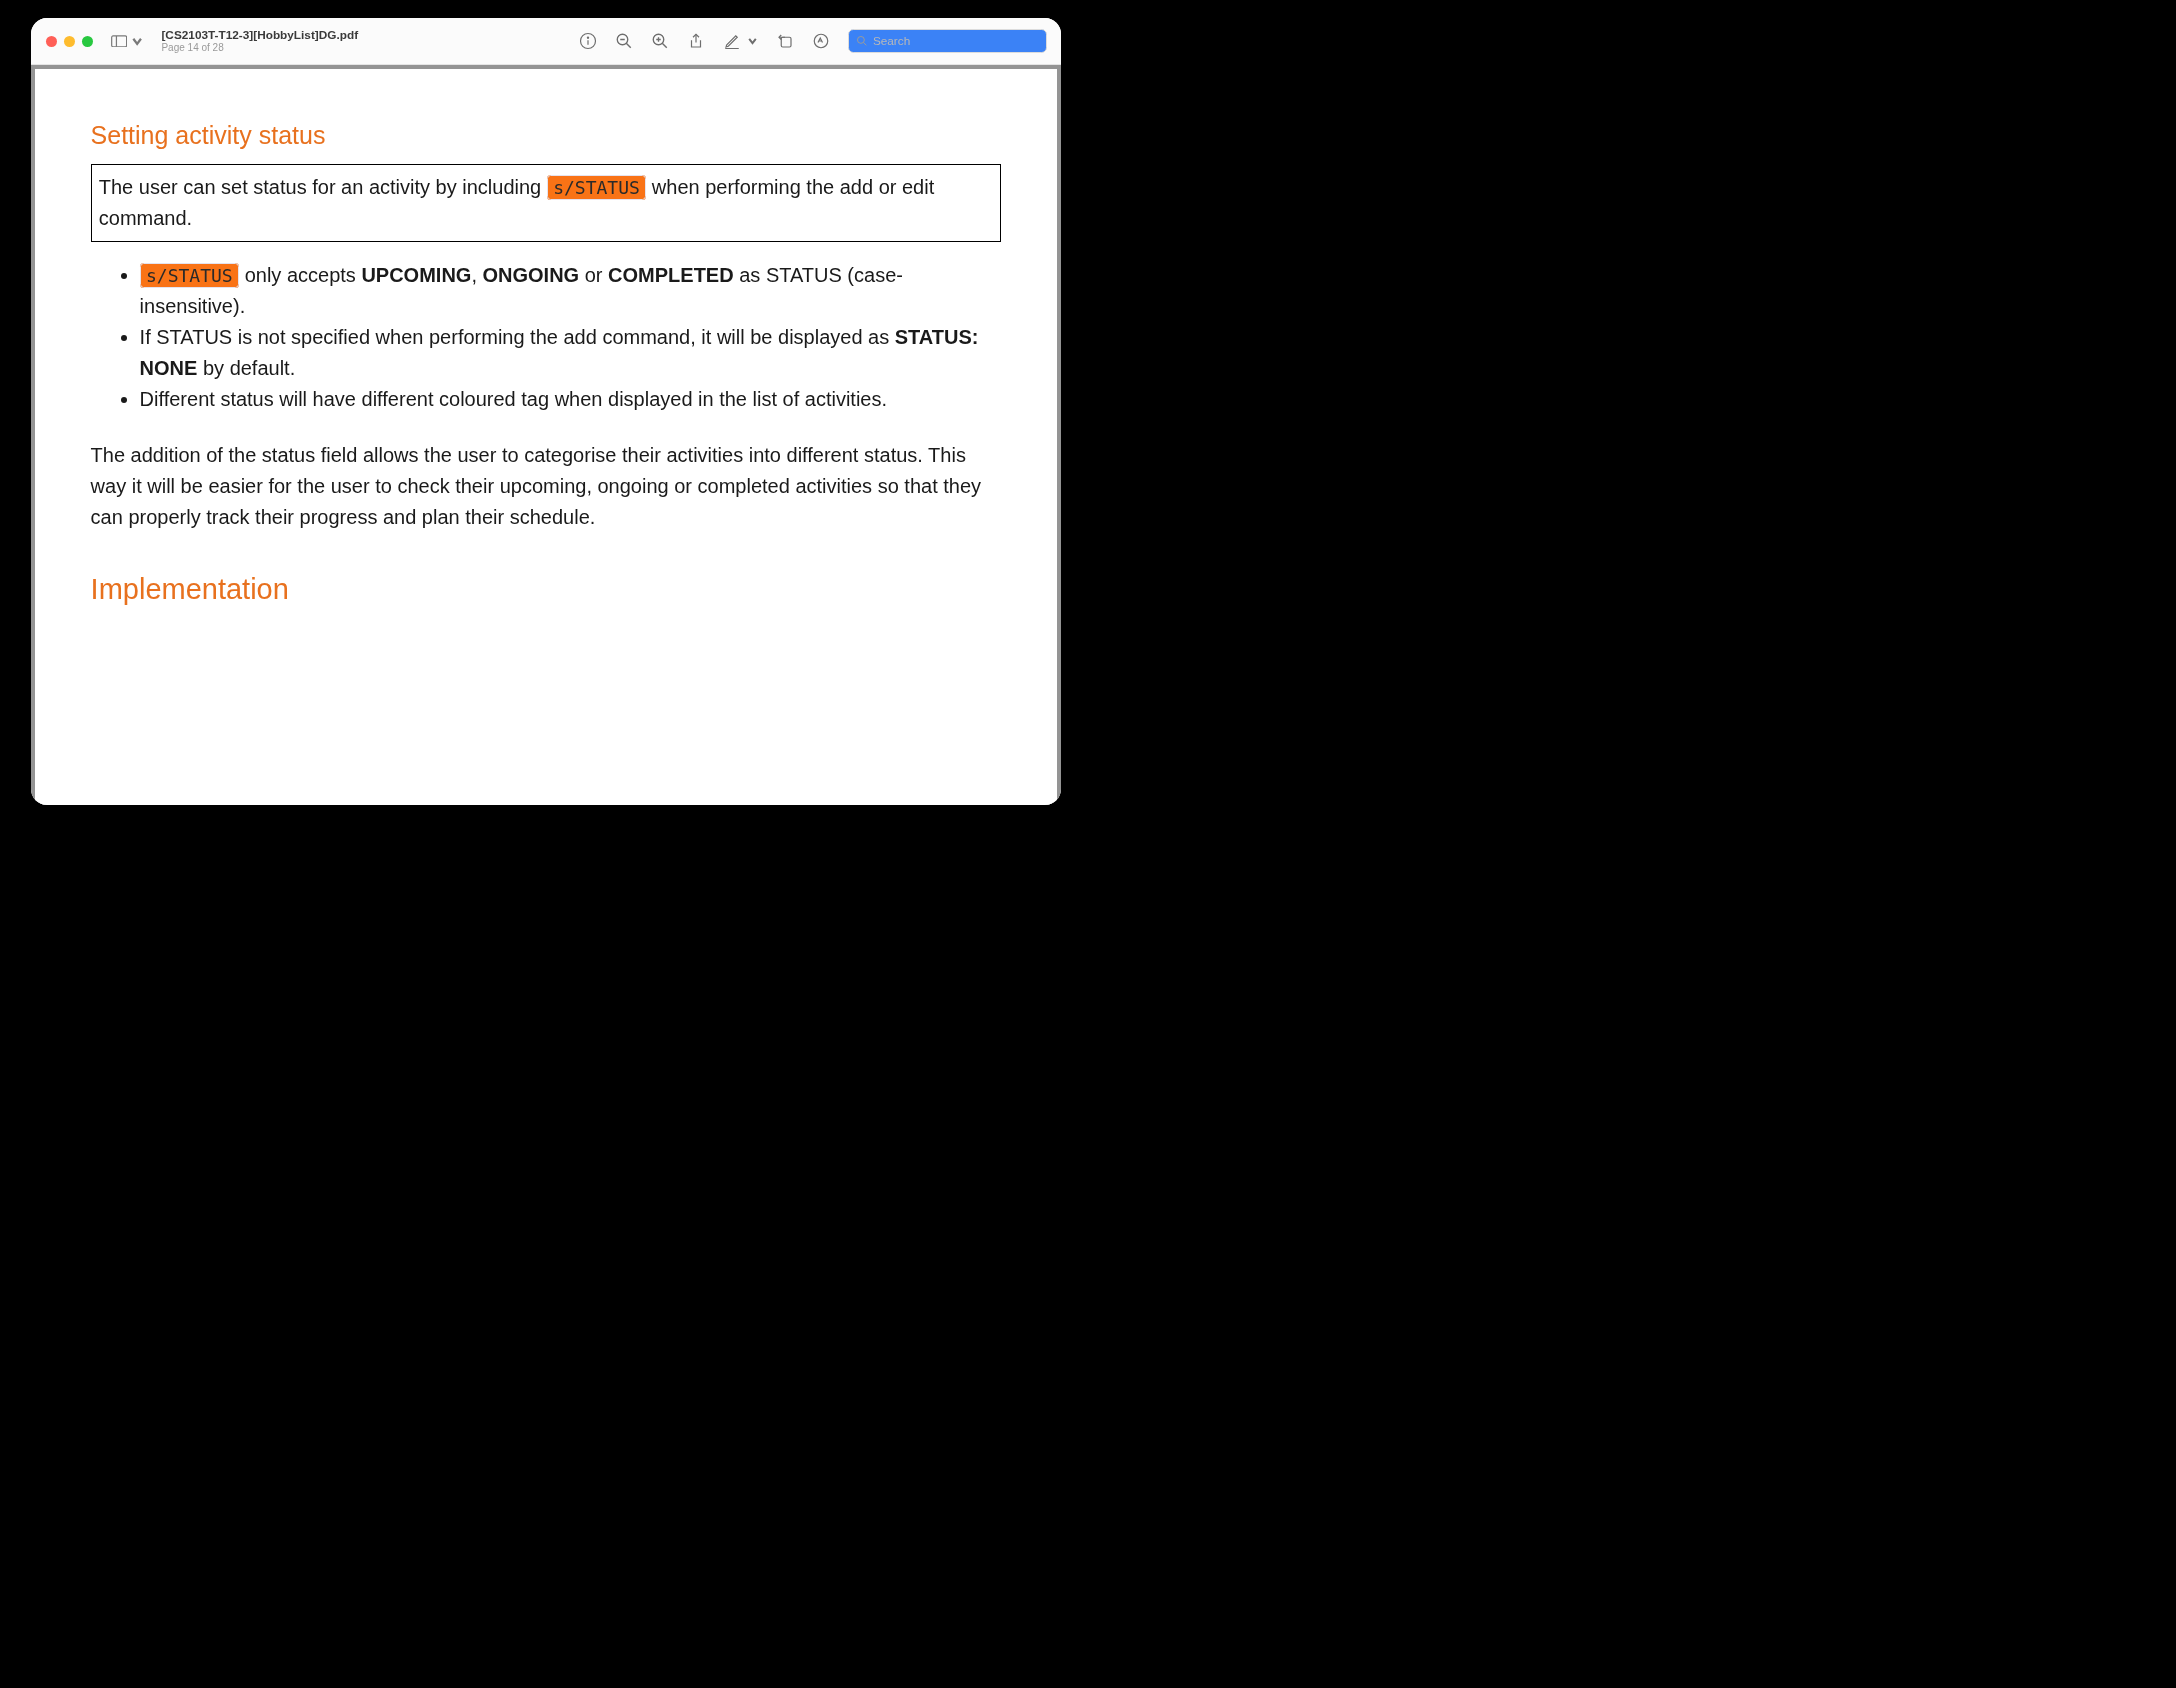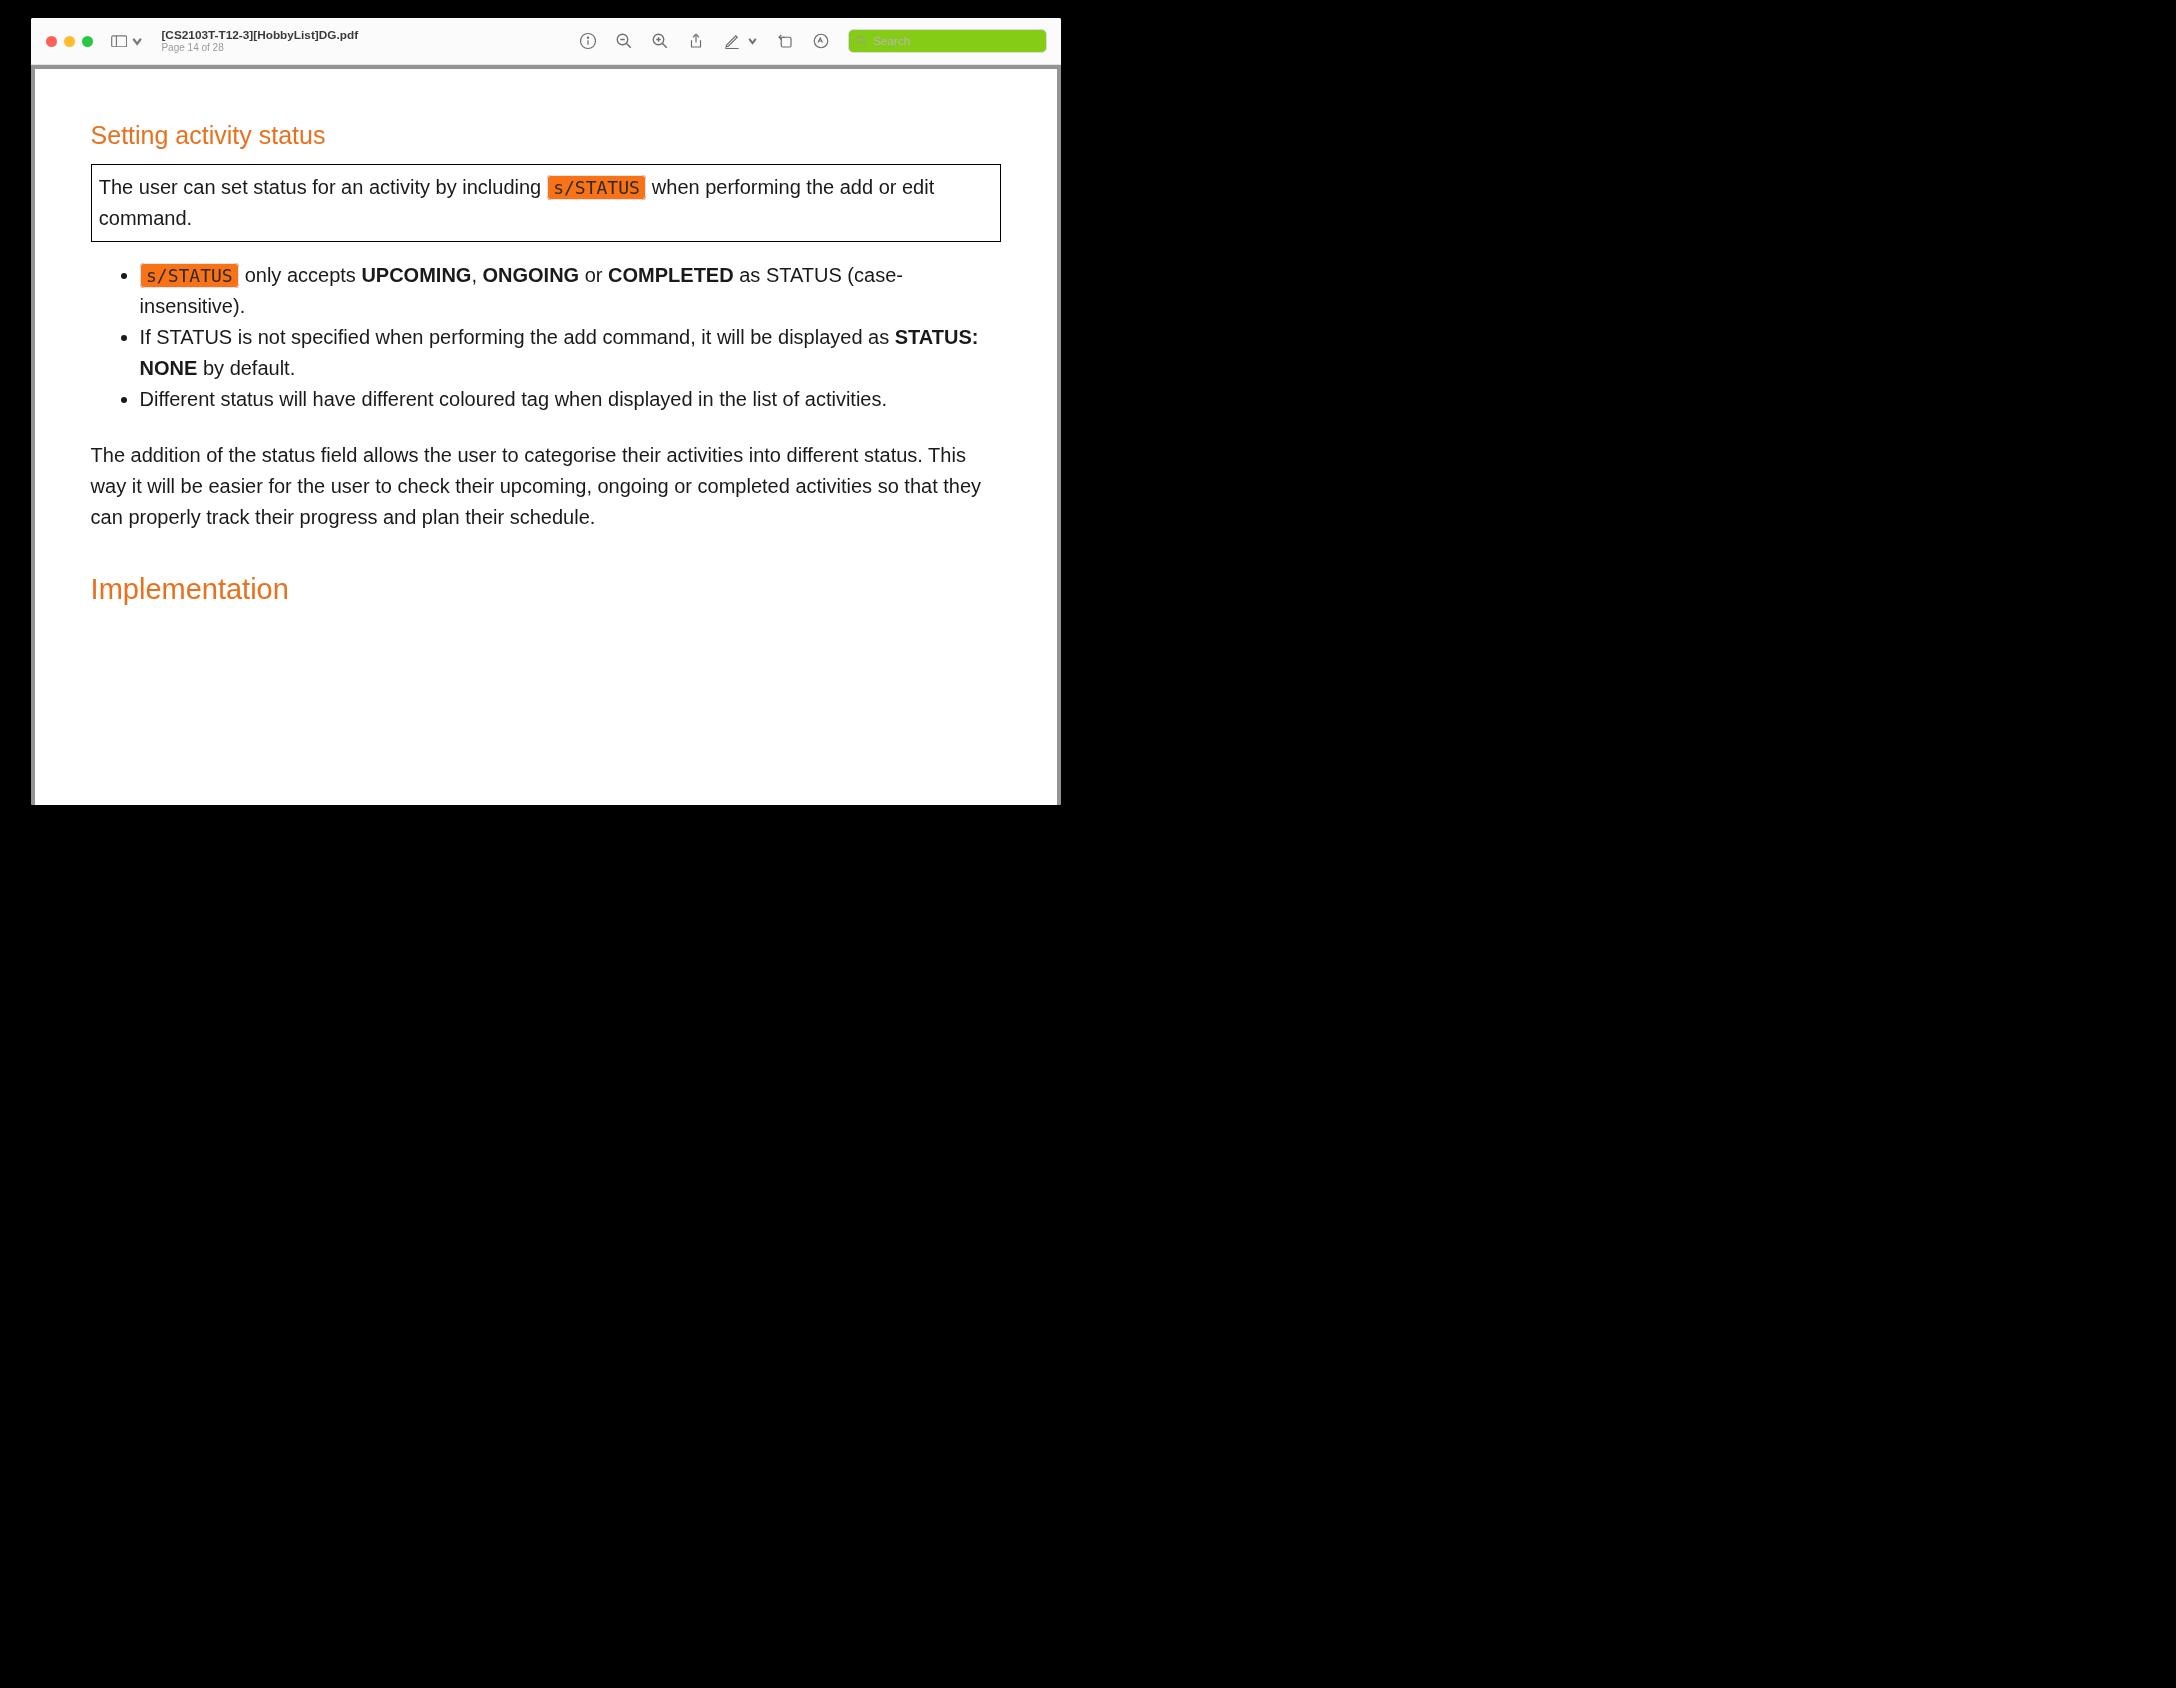--- a/index.html
+++ b/index.html
@@ -10,21 +10,21 @@
       height: 844px;
       overflow: hidden;
     }
     .window {
       position: absolute;
       top: 18px;
       left: 31px;
       width: 1030px;
       height: 787px;
       background: #fff;
-      border-radius: 2px;
+      border-radius: 16px;
       box-shadow: 0 18px 54px rgba(0,0,0,0.5);
       overflow: hidden;
       display: flex;
       flex-direction: column;
     }
     .titlebar {
       height: 47px;
       background: #fbfbfb;
       border-bottom: 0.9px solid #e4e4e4;
       display: flex;
@@ -74,21 +74,21 @@
     }
     .tool-icon svg { width: 100%; height: 100%; }
     .divider-group {
       display: flex;
       align-items: center;
       gap: 5.4px;
     }
     .search-box {
       display: flex;
       align-items: center;
-      background: #84cc16;
+      background: #3b82f6;
       border: 0.9px solid #dcdcdc;
       border-radius: 5.4px;
       padding: 2.7px 7.2px;
       width: 199px;
       height: 23.5px;
       gap: 5.4px;
     }
     .search-box svg { width: 11.8px; height: 11.8px; color: #9a9a9a; flex-shrink: 0; }
     .search-box input {
       border: none;

